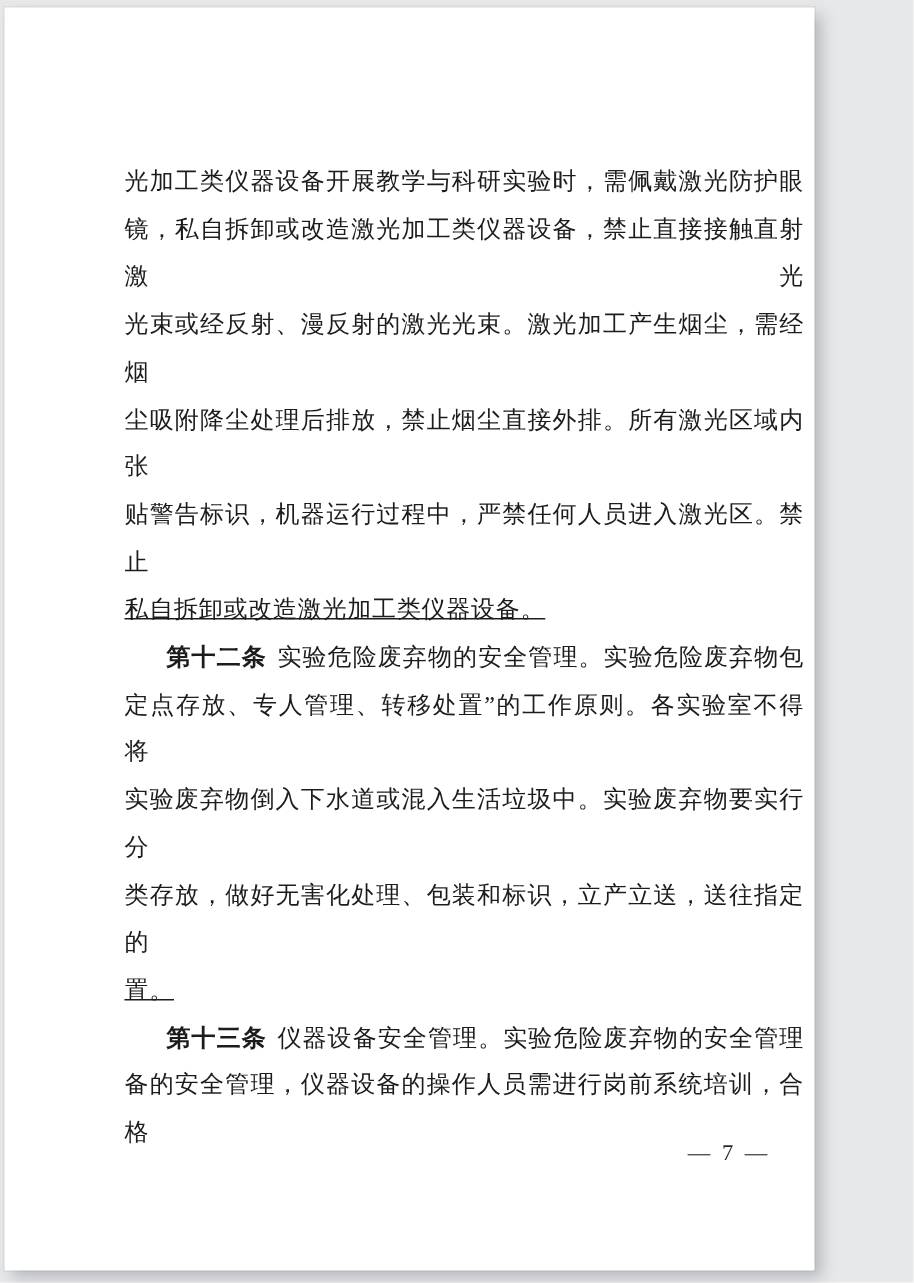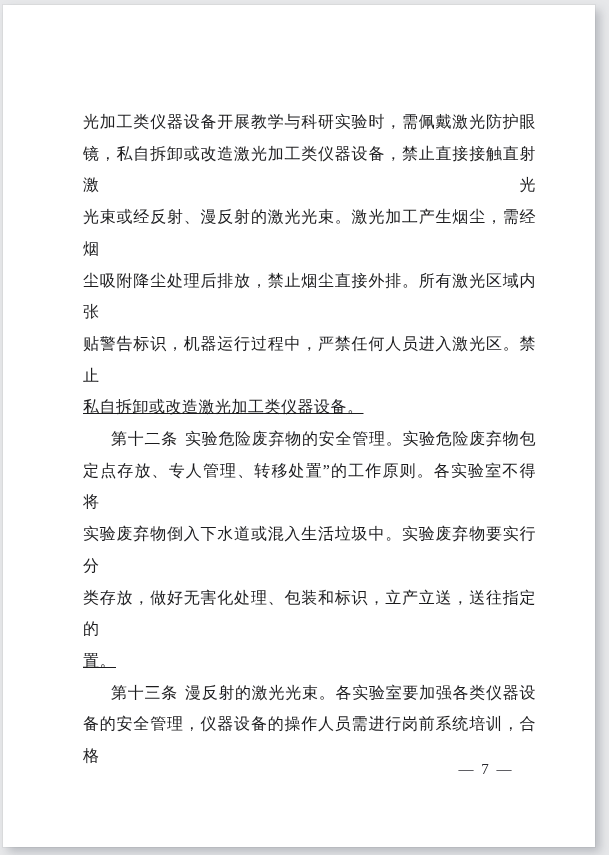--- a/index.html
+++ b/index.html
@@ -11,21 +11,21 @@
     height: 855px;
     position: relative;
     overflow: hidden;
     background: #e7e8ea;
     font-family: "Liberation Serif", "DejaVu Serif", serif;
   }
   .paper {
     position: absolute;
     left: 3px;
     top: 5px;
-    width: 592px;
+    width: 540px;
     height: 842px;
     background: #ffffff;
     box-shadow: 0 0 0 1px rgba(0,0,0,0.04), 5px 5px 9px rgba(110,115,125,0.38);
   }
   .content {
     position: absolute;
     left: 80px;
     top: 101px;
     width: 453px;
     color: #1c1c1e;
@@ -43,21 +43,21 @@
     text-align-last: justify;
   }
   .line.last {
     text-align-last: left;
     text-decoration: underline;
   }
   .line.indent {
     padding-left: 28px;
   }
   .term {
-    font-weight: normal;
+    font-weight: bold;
     margin-right: 7px;
   }
   .footer {
     position: absolute;
     left: 433px;
     top: 754px;
     width: 100px;
     text-align: center;
     font-size: 15px;
     line-height: 20px;
@@ -82,21 +82,21 @@
 
     <p class="para">
       <span class="line indent"><b class="term">第十二条</b><span>实验危险废弃物的安全管理。实验危险废弃物包</span></span>
       <span class="line">定点存放、专人管理、转移处置”的工作原则。各实验室不得将</span>
       <span class="line">实验废弃物倒入下水道或混入生活垃圾中。实验废弃物要实行分</span>
       <span class="line">类存放，做好无害化处理、包装和标识，立产立送，送往指定的</span>
       <span class="line last">置。</span>
     </p>
 
     <p class="para">
-      <span class="line indent"><b class="term">第十三条</b><span>漫反射的激光光束。各实验室要加强各类仪器设</span></span>
+      <span class="line indent"><b class="term">第十三条</b><span>仪器设备安全管理。实验危险废弃物的安全管理</span></span>
       <span class="line">备的安全管理，仪器设备的操作人员需进行岗前系统培训，合格</span>
 
     </p>
 
   </div>
 
   <div class="footer">— 7 —</div>
 </div>
 
 </body></html>

